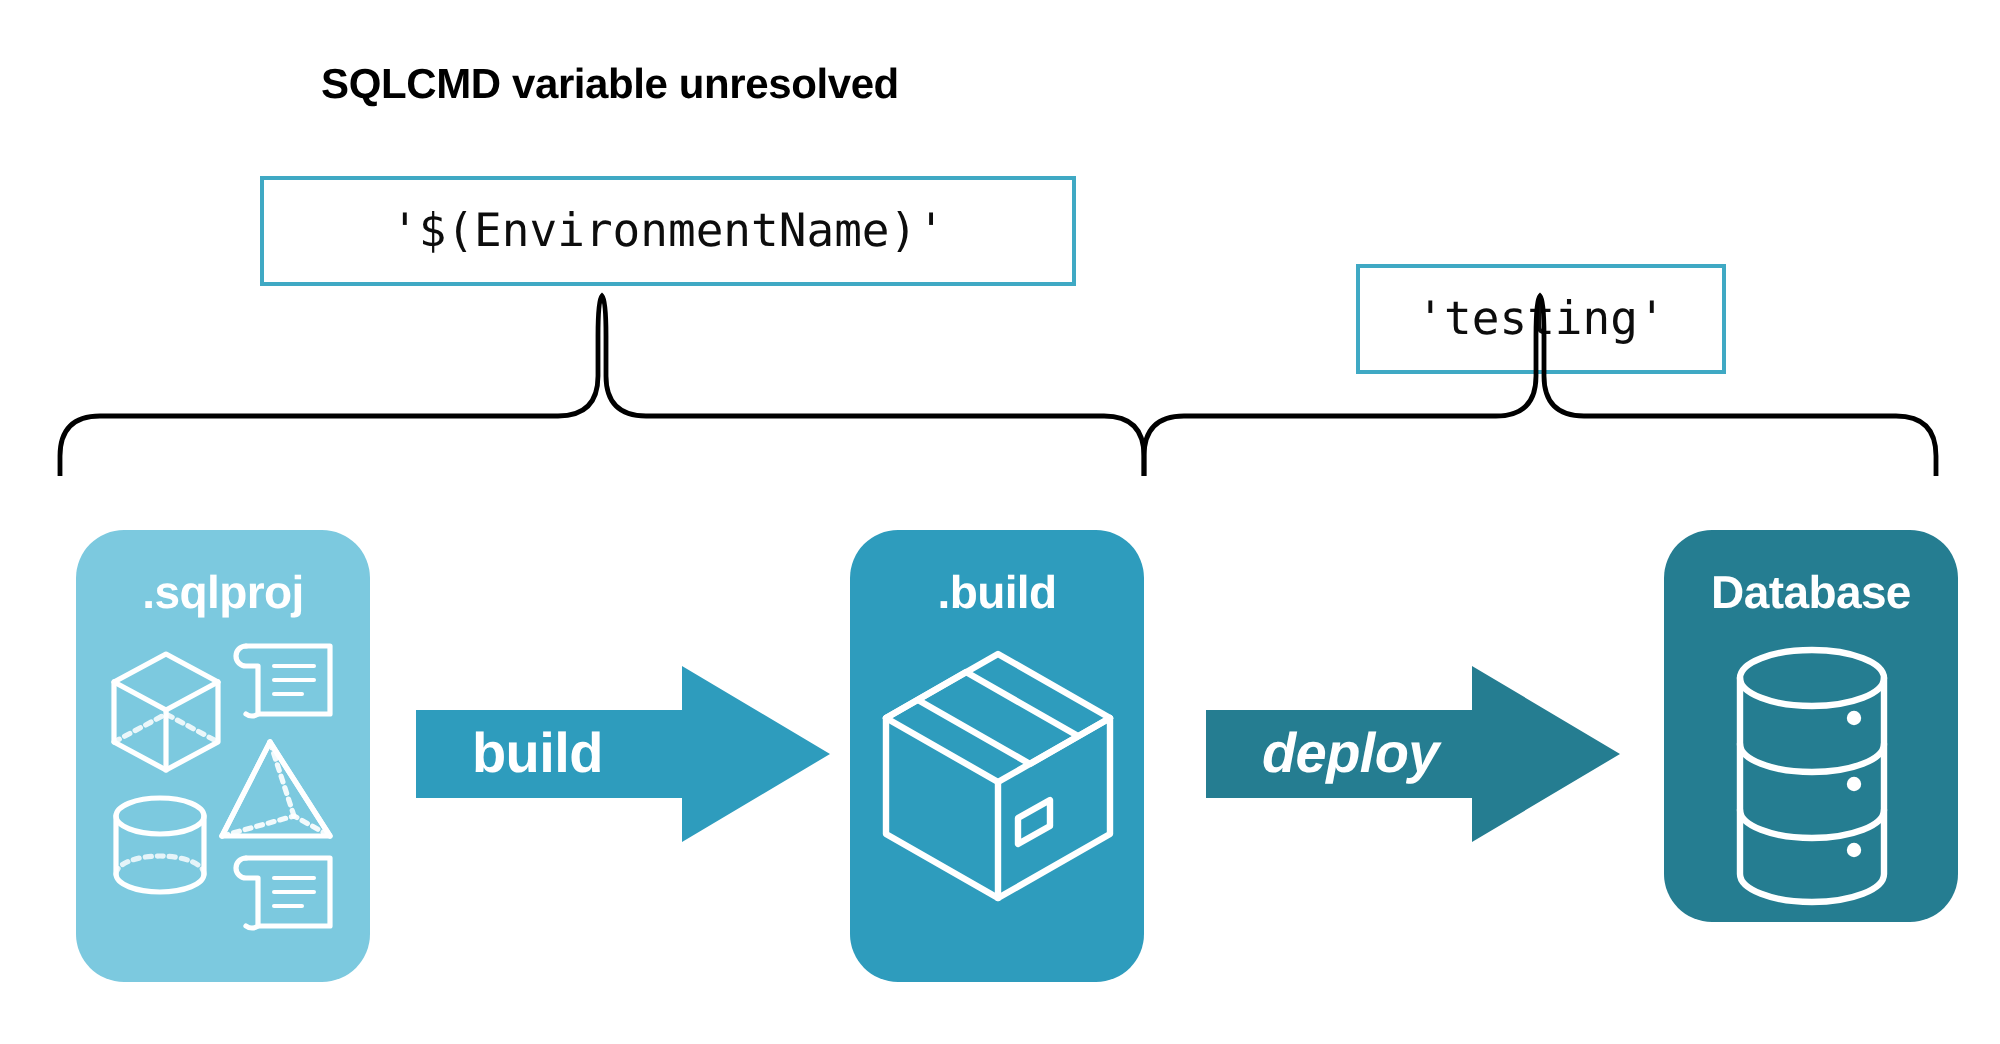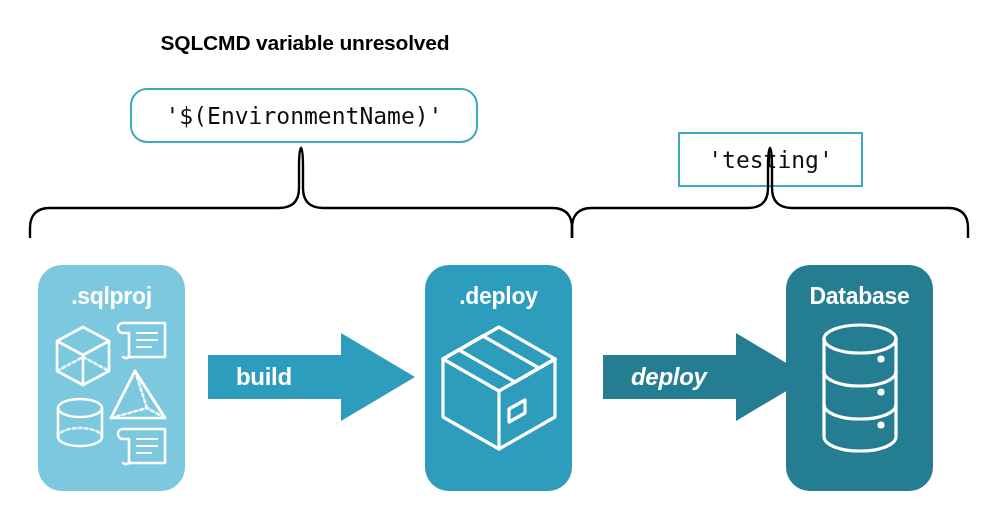--- a/index.html
+++ b/index.html
@@ -44,21 +44,21 @@
     align-items: center;
     justify-content: center;
   }
   .value-box span {
     font-family: "DejaVu Sans Mono", "Liberation Mono", monospace;
     font-size: 23px;
     color: #0d0d0d;
     letter-spacing: 0px;
     white-space: nowrap;
   }
-  #value-box-unresolved { left: 130px; top: 88px; width: 348px; height: 55px; border-radius: 17px; }
+  #value-box-unresolved { left: 130px; top: 88px; width: 408px; height: 55px; }
   #value-box-set        { left: 678px; top: 88px; width: 185px; height: 55px; margin-top: 44px; }
 
   
   .brace-svg {
     position: absolute;
     pointer-events: none;
   }
   #brace-left  { left: 28px;  top: 146px; }
   #brace-right { left: 570px; top: 146px; }
 
@@ -86,40 +86,40 @@
     right: 0;
     top: 48px;
     bottom: 0;
     display: flex;
     align-items: flex-start;
     justify-content: center;
   }
 
   #entity-sqlproj  { left: 38px;  top: 265px; width: 147px; height: 226px; background: #7CC9DF; }
   #entity-dacpac   { left: 425px; top: 265px; width: 147px; height: 226px; background: #2E9CBD; }
-  #entity-database { left: 786px; top: 265px; width: 147px; height: 226px; background: #257D91; padding-left: 34px; }
+  #entity-database { left: 832px; top: 265px; width: 147px; height: 196px; background: #257D91; padding-left: 34px; }
 
   
   .arrow {
     position: absolute;
   }
   .arrow-label {
     position: absolute;
     left: 0;
     top: 0;
     width: 100%;
     height: 100%;
     display: flex;
     align-items: center;
     justify-content: flex-start;
     padding-left: 28px;
     box-sizing: border-box;
     font-family: "Liberation Sans", sans-serif;
     font-weight: bold;
-    font-size: 24px;
+    font-size: 28px;
     color: #ffffff;
     letter-spacing: -0.3px;
     pointer-events: none;
   }
   #arrow-build  { left: 208px; top: 333px; width: 207px; height: 88px; }
   #arrow-deploy { left: 603px; top: 333px; width: 207px; height: 88px; font-style: italic; }
 </style>
 </head>
 <body>
 
@@ -217,21 +217,21 @@
   </div>
 
   <div class="arrow" id="arrow-build">
     <svg width="207" height="88" viewBox="0 0 207 88">
       <polygon points="0,22 133,22 133,0 207,44 133,88 133,66 0,66" fill="#2E9CBD"></polygon>
     </svg>
     <div class="arrow-label">build</div>
   </div>
 
   <div class="entity" id="entity-dacpac">
-    <div class="entity-label">.deploy</div>
+    <div class="entity-label">.build</div>
     <div class="entity-art">
       <svg width="128" height="150" viewBox="0 0 128 150">
         <g fill="none" stroke="#ffffff" stroke-width="3.2" stroke-linecap="round" stroke-linejoin="round">
 
           <polygon points="8,46 64,14 120,46 120,104 64,136 8,104"></polygon>
 
           <polyline points="8,46 64,78 120,46"></polyline>
           <line x1="64" y1="78" x2="64" y2="136"></line>
 
           <polyline points="24,37 80,69 120,46"></polyline>

